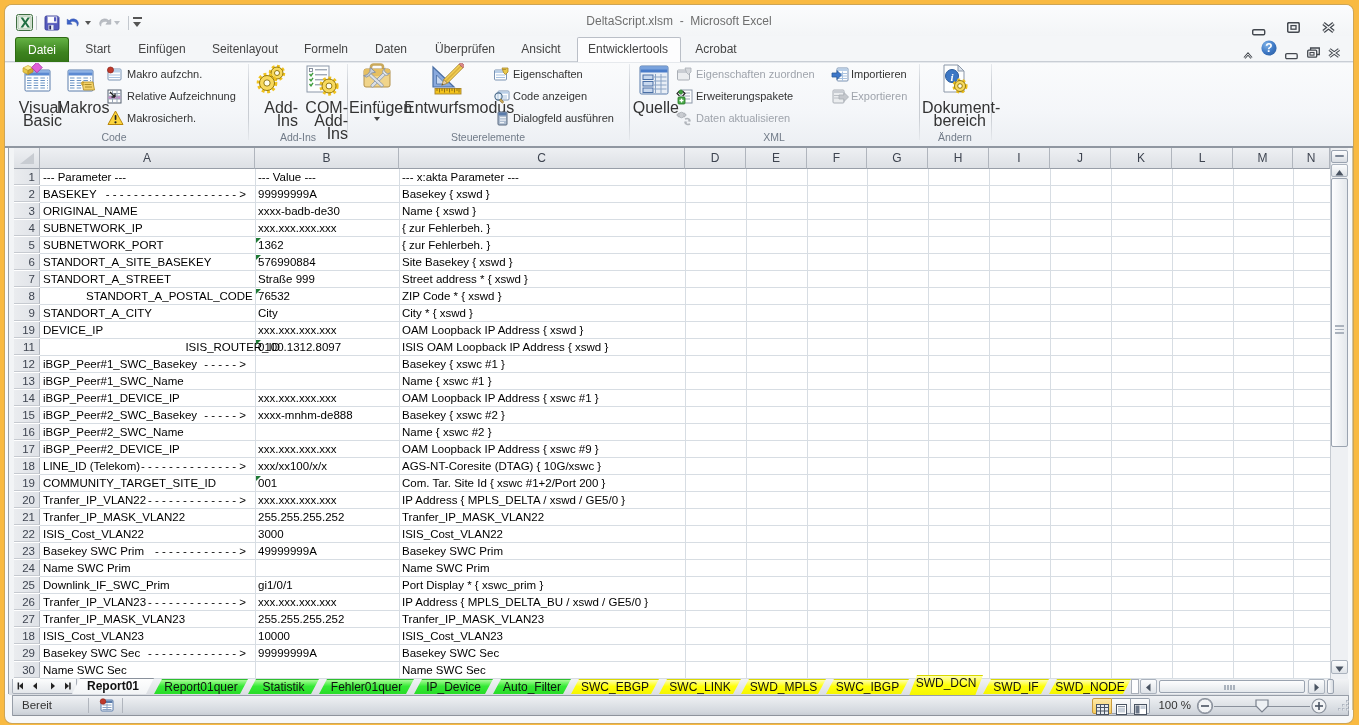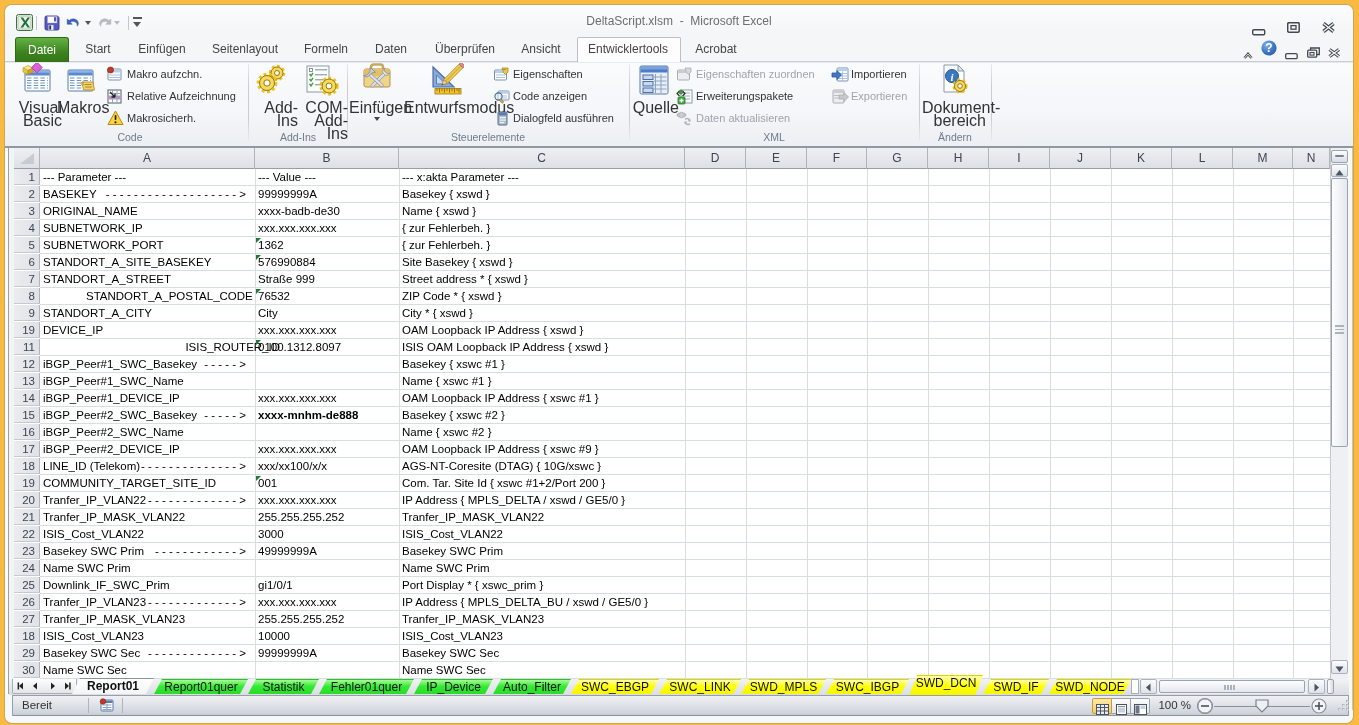--- a/index.html
+++ b/index.html
@@ -108,21 +108,21 @@
 <path d="M1.5 1.5 L11 8.5 M11 1.5 L1.5 8.5" stroke="#43484f" stroke-width="3.4"></path>
 <path d="M1.5 1.5 L11 8.5 M11 1.5 L1.5 8.5" stroke="#f7f8f9" stroke-width="1.1"></path>
 </svg></div>
 <div style="position:absolute;left:5px;top:62px;width:1348px;height:84px;background:linear-gradient(#fafbfc,#f4f6f9 60%,#eceff3);border-top:1px solid #e6e9ed;"></div>
 <div style="position:absolute;left:5px;top:146px;width:1348px;height:2px;background:#9097a1;"></div>
 <div class="sep" style="position:absolute;left:248px;"></div>
 <div class="sep" style="position:absolute;left:347px;"></div>
 <div class="sep" style="position:absolute;left:629px;"></div>
 <div class="sep" style="position:absolute;left:919px;"></div>
 <div class="sep" style="position:absolute;left:991px;"></div>
-<div class="grp" style="position:absolute;left:90px;width:80px;">Code</div>
+<div class="grp" style="position:absolute;left:74px;width:80px;">Code</div>
 <div class="grp" style="position:absolute;left:258px;width:80px;">Add-Ins</div>
 <div class="grp" style="position:absolute;left:433px;width:110px;">Steuerelemente</div>
 <div class="grp" style="position:absolute;left:734px;width:80px;">XML</div>
 <div class="grp" style="position:absolute;left:915px;width:80px;">Ändern</div>
 <div style="position:absolute;left:20px;top:63px;width:36px;height:34px;"><svg width="34" height="34" viewBox="0 0 34 34">
 <rect x="5" y="7" width="25" height="21" rx="1.2" fill="#fdfefe" stroke="#5a7cab"></rect>
 <rect x="5.5" y="7.5" width="24" height="5" fill="#5b8ad2"></rect>
 <rect x="5.5" y="7.5" width="24" height="2.2" fill="#8fb3e4"></rect>
 <line x1="7" y1="15" x2="28" y2="15" stroke="#6b93c4" stroke-width="1.2" stroke-dasharray="4.5 2.2"></line>
       <line x1="7" y1="17.5" x2="28" y2="17.5" stroke="#6b93c4" stroke-width="1.2" stroke-dasharray="4.5 2.2"></line>
@@ -478,21 +478,21 @@
 <div class="ab" style="left:256px;top:340px;width:0;height:0;border-top:5px solid #1f7a35;border-right:5px solid transparent;"></div>
 <div class="cell" style="left:399px;top:339px;width:930px;height:16px;">ISIS OAM Loopback IP Address { xswd }</div>
 <div class="cell" style="left:40px;top:356px;width:214px;height:16px;">iBGP_Peer#1_SWC_Basekey<span style="position:absolute;right:8px;top:0;">&nbsp;- - - - - &gt;</span></div>
 <div class="cell" style="left:399px;top:356px;width:930px;height:16px;">Basekey { xswc #1 }</div>
 <div class="cell" style="left:40px;top:373px;width:214px;height:16px;">iBGP_Peer#1_SWC_Name</div>
 <div class="cell" style="left:399px;top:373px;width:930px;height:16px;">Name { xswc #1 }</div>
 <div class="cell" style="left:40px;top:390px;width:214px;height:16px;">iBGP_Peer#1_DEVICE_IP</div>
 <div class="cell" style="left:255px;top:390px;width:143px;height:16px;">xxx.xxx.xxx.xxx</div>
 <div class="cell" style="left:399px;top:390px;width:930px;height:16px;">OAM Loopback IP Address { xswc #1 }</div>
 <div class="cell" style="left:40px;top:407px;width:214px;height:16px;">iBGP_Peer#2_SWC_Basekey<span style="position:absolute;right:8px;top:0;">&nbsp;- - - - - &gt;</span></div>
-<div class="cell" style="left:255px;top:407px;width:143px;height:16px;font-weight:bold;">xxxx-mnhm-de888</div>
+<div class="cell" style="left:255px;top:407px;width:143px;height:16px;">xxxx-mnhm-de888</div>
 <div class="cell" style="left:399px;top:407px;width:930px;height:16px;">Basekey { xswc #2 }</div>
 <div class="cell" style="left:40px;top:424px;width:214px;height:16px;">iBGP_Peer#2_SWC_Name</div>
 <div class="cell" style="left:399px;top:424px;width:930px;height:16px;">Name { xswc #2 }</div>
 <div class="cell" style="left:40px;top:441px;width:214px;height:16px;">iBGP_Peer#2_DEVICE_IP</div>
 <div class="cell" style="left:255px;top:441px;width:143px;height:16px;">xxx.xxx.xxx.xxx</div>
 <div class="cell" style="left:399px;top:441px;width:930px;height:16px;">OAM Loopback IP Address { xswc #9 }</div>
 <div class="cell" style="left:40px;top:458px;width:214px;height:16px;">LINE_ID (Telekom)<span style="position:absolute;right:8px;top:0;">&nbsp;- - - - - - - - - - - - - - &gt;</span></div>
 <div class="cell" style="left:255px;top:458px;width:143px;height:16px;">xxx/xx100/x/x</div>
 <div class="cell" style="left:399px;top:458px;width:930px;height:16px;">AGS-NT-Coresite (DTAG) { 10G/xswc }</div>
 <div class="cell" style="left:40px;top:475px;width:214px;height:16px;">COMMUNITY_TARGET_SITE_ID</div>

